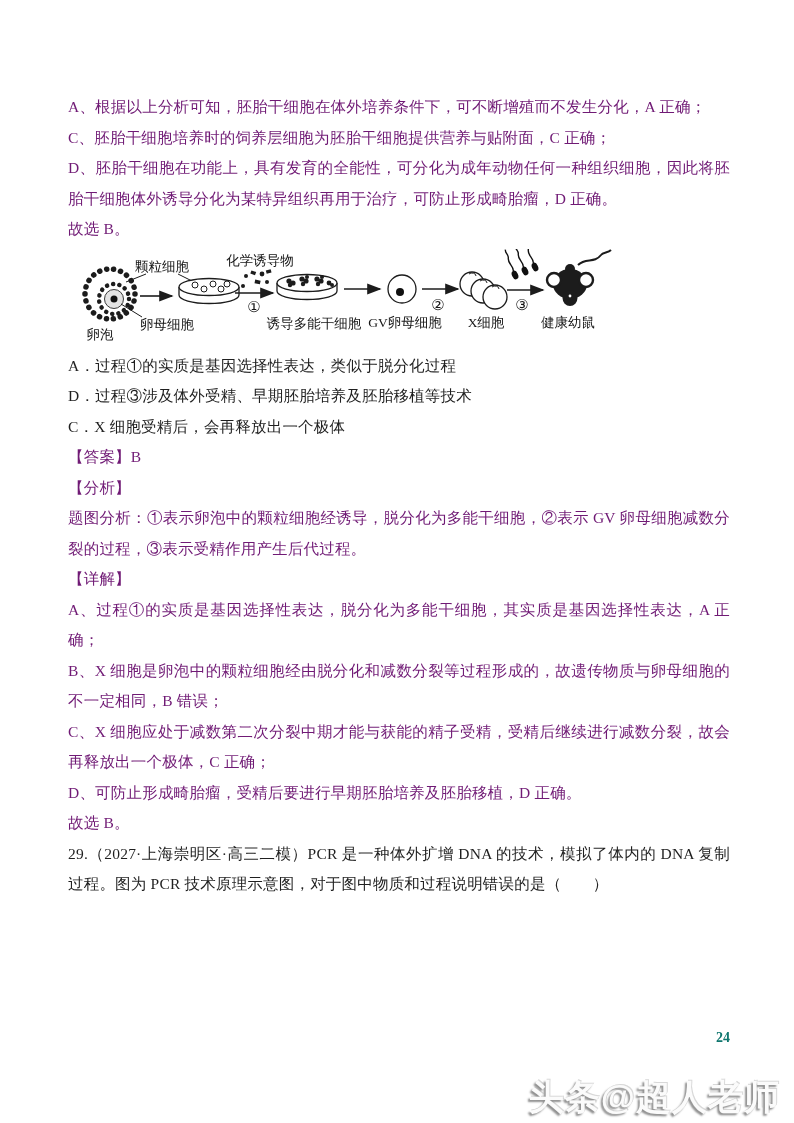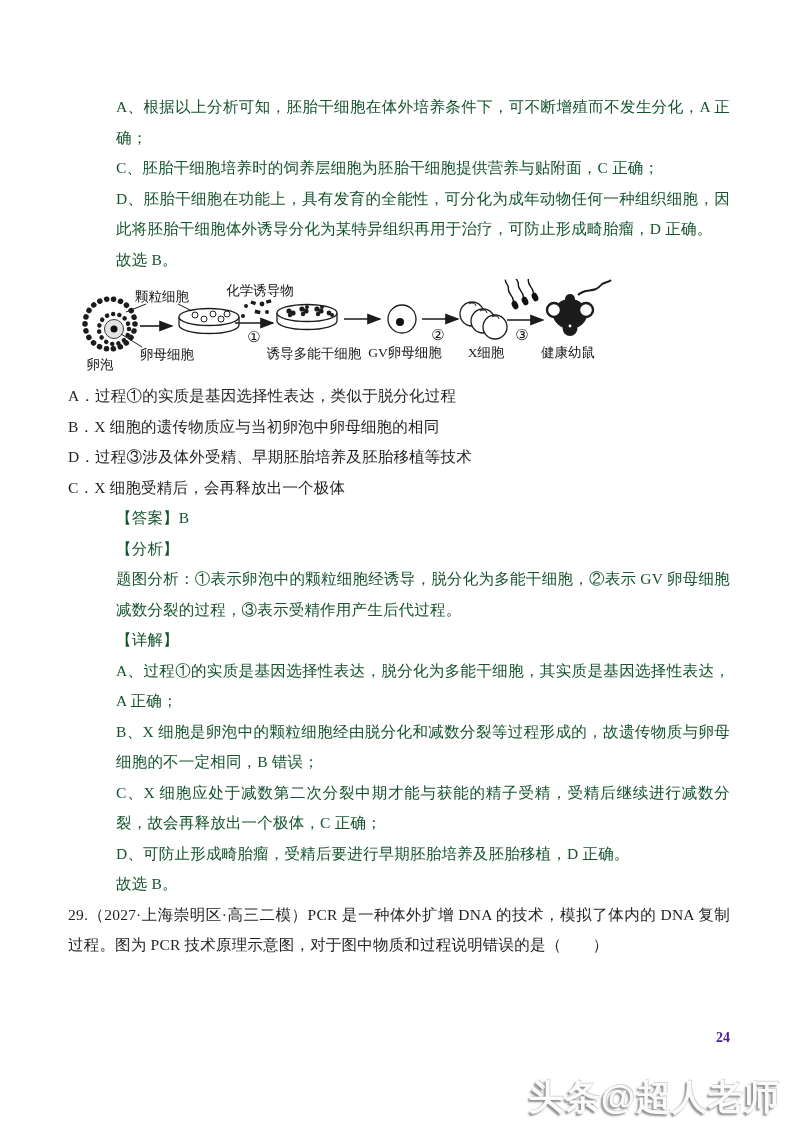--- a/index.html
+++ b/index.html
@@ -18,40 +18,40 @@
     width:662px;
     top:92px;
   }
   p.para{
     margin:0;
     font-size:15.5px;
     line-height:30.5px;
     text-align:justify;
     letter-spacing:0.2px;
   }
-  p.red{color:#14532d;margin-left:48px;}
+  p.red{color:#701a75;}
   .diagram-wrap{
     margin:4px 0 6px 6px;
     width:552px;
     height:96px;
   }
   .diagram-wrap svg{display:block;}
   svg text{
     font-family:"Liberation Serif","DejaVu Serif",serif;
     fill:#151515;
   }
   .lbl{font-size:13.5px;}
   .step-num{font-size:15px;}
   .page-number{
     position:absolute;
     top:1030px;
     right:64px;
     font-size:14px;
     font-weight:bold;
-    color:#4c1d95;
+    color:#0f766e;
   }
   .watermark{
     position:absolute;
     top:1074px;
     right:14px;
     font-size:35px;
     font-weight:bold;
     font-family:"Liberation Sans","DejaVu Sans",sans-serif;
     color:#fbfbfb;
     text-shadow:-2px 2px 2px #8f8f8f, 1px -1px 0 #d8d8d8;
@@ -181,21 +181,20 @@
           <ellipse cx="496" cy="49" rx="7.5" ry="8" fill="#1c1c1c"></ellipse>
           <circle cx="480" cy="31" r="7" fill="#ffffff" stroke="#1c1c1c" stroke-width="2.4"></circle>
           <circle cx="512" cy="31" r="7" fill="#ffffff" stroke="#1c1c1c" stroke-width="2.4"></circle>
           <circle cx="496" cy="47" r="1.4" fill="#ffffff"></circle>
         </g>
         <text class="lbl" x="494" y="78" text-anchor="middle">健康幼鼠</text>
       </svg>
     </div>
 
     <p class="para">A．过程①的实质是基因选择性表达，类似于脱分化过程</p>
-    <p class="para">B．X 细胞的遗传物质应与当初卵泡中卵母细胞的相同</p>
     <p class="para">D．过程③涉及体外受精、早期胚胎培养及胚胎移植等技术</p>
     <p class="para">C．X 细胞受精后，会再释放出一个极体</p>
     <p class="para red">【答案】B</p>
     <p class="para red">【分析】</p>
     <p class="para red">题图分析：①表示卵泡中的颗粒细胞经诱导，脱分化为多能干细胞，②表示 GV 卵母细胞减数分裂的过程，③表示受精作用产生后代过程。</p>
     <p class="para red">【详解】</p>
     <p class="para red">A、过程①的实质是基因选择性表达，脱分化为多能干细胞，其实质是基因选择性表达，A 正确；</p>
     <p class="para red">B、X 细胞是卵泡中的颗粒细胞经由脱分化和减数分裂等过程形成的，故遗传物质与卵母细胞的不一定相同，B 错误；</p>
     <p class="para red">C、X 细胞应处于减数第二次分裂中期才能与获能的精子受精，受精后继续进行减数分裂，故会再释放出一个极体，C 正确；</p>
     <p class="para red">D、可防止形成畸胎瘤，受精后要进行早期胚胎培养及胚胎移植，D 正确。</p>

